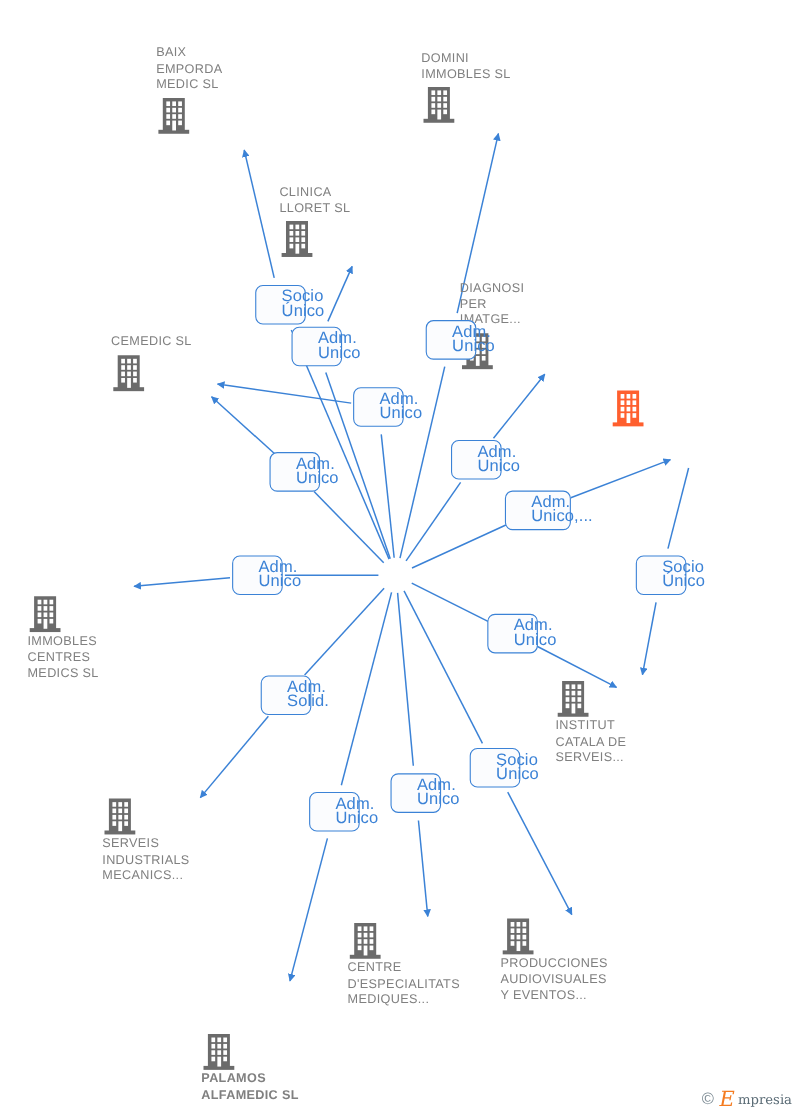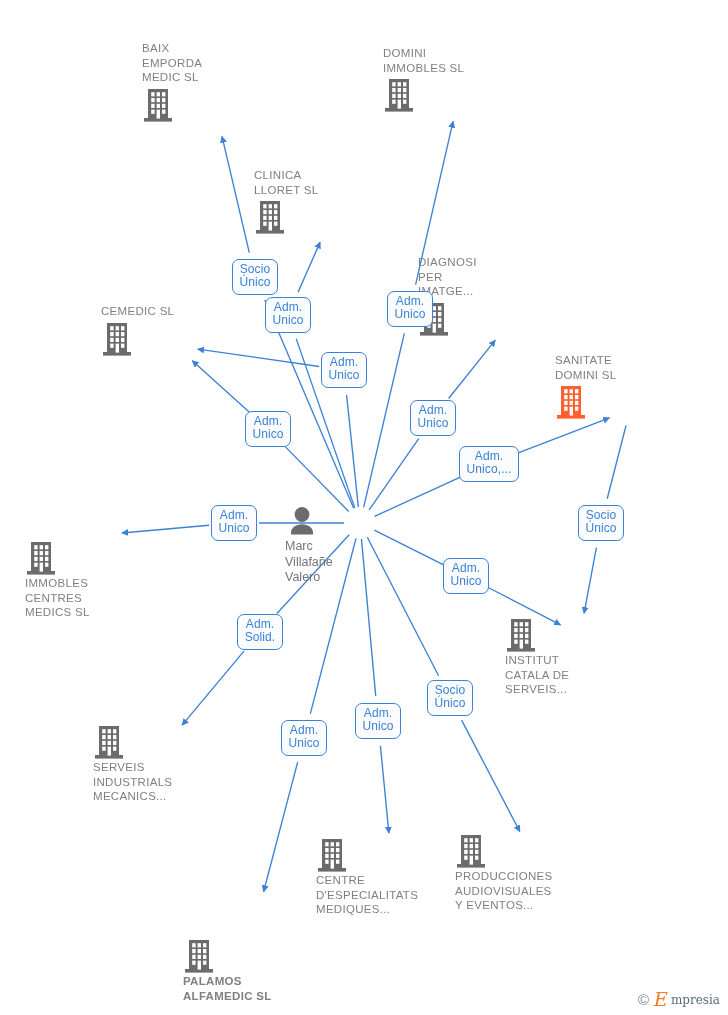--- a/index.html
+++ b/index.html
@@ -48,24 +48,24 @@
   .node.person .nlabel{margin-top:1px;font-size:12.5px;line-height:15.5px;color:#767676;letter-spacing:0;}
 
   
   .chip{
     position:absolute;
     box-sizing:border-box;
     background:#fbfcfe;
     border:1.4px solid #3b82d6;
     border-radius:7px;
     color:#3b82d6;
-    font-size:12px;
+    font-size:15px;
     line-height:13px;
     text-align:center;
-    padding:3px 5px 3px 5px;
+    padding:3px 5px 3px 23px;
     white-space:pre-line;
     letter-spacing:.1px;
   }
   
   #watermark{
     position:absolute;
     right:8px;
     bottom:6px;
     display:flex;
     align-items:center;
@@ -128,31 +128,20 @@
         <line x1="243.96111998772236" y1="651.1769217538102" x2="182.11421441080432" y2="725.124308856647" stroke="#3b82d6" marker-end="url(#arrow)"></line>
         <line x1="355.96711317150215" y1="538.4834047879827" x2="310.30138566952786" y2="713.8071800187769" stroke="#3b82d6"></line>
         <line x1="297.6444685749197" y1="762.1786521606316" x2="263.5928676540707" y2="891.7227860986442" stroke="#3b82d6" marker-end="url(#arrow)"></line>
         <line x1="361.4485719366803" y1="538.9342913034833" x2="375.736606348937" y2="696.1026698383074" stroke="#3b82d6"></line>
         <line x1="380.4140393963017" y1="745.883175315725" x2="388.87564533125453" y2="833.1028057221621" stroke="#3b82d6" marker-end="url(#arrow)"></line>
         <line x1="367.3175682019322" y1="537.2286048370903" x2="438.56629968448095" y2="675.7678049420463" stroke="#3b82d6"></line>
         <line x1="461.583939806669" y1="720.1542848802544" x2="519.8061329701313" y2="831.5042293053762" stroke="#3b82d6" marker-end="url(#arrow)"></line>
       </g>
   </svg>
 
-  <div class="node person" style="left:360px; top:504px;">
-    <span class="ico">
-      <svg width="34" height="34" viewBox="0 0 34 34" xmlns="http://www.w3.org/2000/svg">
-        <circle cx="17" cy="10.5" r="7.4" fill="#6b6b6b"></circle>
-        <path d="M17 20.2c-6.6 0-11 3.8-11 8.6v1.6h22v-1.6c0-4.8-4.4-8.6-11-8.6z" fill="#6b6b6b"></path>
-      </svg>
-    </span>
-    <span class="nlabel">Marc
-Villafañe
-Valero</span>
-  </div>
 
   <div id="nodes-layer">
       <div class="node company" style="left: 217px; top: 41px;">
         <span class="nlabel">BAIX
 EMPORDA
 MEDIC  SL</span>
         <span class="ico"><svg width="32" height="36" viewBox="0 0 32 36">
             <path d="M6 2 h20 v30 h-20 z" fill="#6b6b6b"></path>
             <rect x="2" y="31" width="28" height="3.6" fill="#6b6b6b"></rect>
             <rect x="9.2" y="5.2" width="3.4" height="4.2" fill="#ffffff"></rect>
@@ -224,22 +213,20 @@
             <rect x="20" y="11" width="3.4" height="4.2" fill="#ffffff"></rect>
             <rect x="9.2" y="16.8" width="3.4" height="4.2" fill="#ffffff"></rect>
             <rect x="14.6" y="16.8" width="3.4" height="4.2" fill="#ffffff"></rect>
             <rect x="20" y="16.8" width="3.4" height="4.2" fill="#ffffff"></rect>
             <rect x="9.2" y="22.6" width="3.4" height="4.2" fill="#ffffff"></rect>
             <rect x="20" y="22.6" width="3.4" height="4.2" fill="#ffffff"></rect>
             <rect x="14.6" y="22.6" width="3.4" height="9" fill="#ffffff"></rect>
           </svg></span>
       </div>
       <div class="node company" style="left: 630px; top: 353px;">
-        <span class="nlabel">SANITATE
-DOMINI  SL</span>
         <span class="ico"><svg width="32" height="36" viewBox="0 0 32 36">
             <path d="M6 2 h20 v30 h-20 z" fill="#ff5f2e"></path>
             <rect x="2" y="31" width="28" height="3.6" fill="#ff5f2e"></rect>
             <rect x="9.2" y="5.2" width="3.4" height="4.2" fill="#ffffff"></rect>
             <rect x="14.6" y="5.2" width="3.4" height="4.2" fill="#ffffff"></rect>
             <rect x="20" y="5.2" width="3.4" height="4.2" fill="#ffffff"></rect>
             <rect x="9.2" y="11" width="3.4" height="4.2" fill="#ffffff"></rect>
             <rect x="14.6" y="11" width="3.4" height="4.2" fill="#ffffff"></rect>
             <rect x="20" y="11" width="3.4" height="4.2" fill="#ffffff"></rect>
             <rect x="9.2" y="16.8" width="3.4" height="4.2" fill="#ffffff"></rect>

